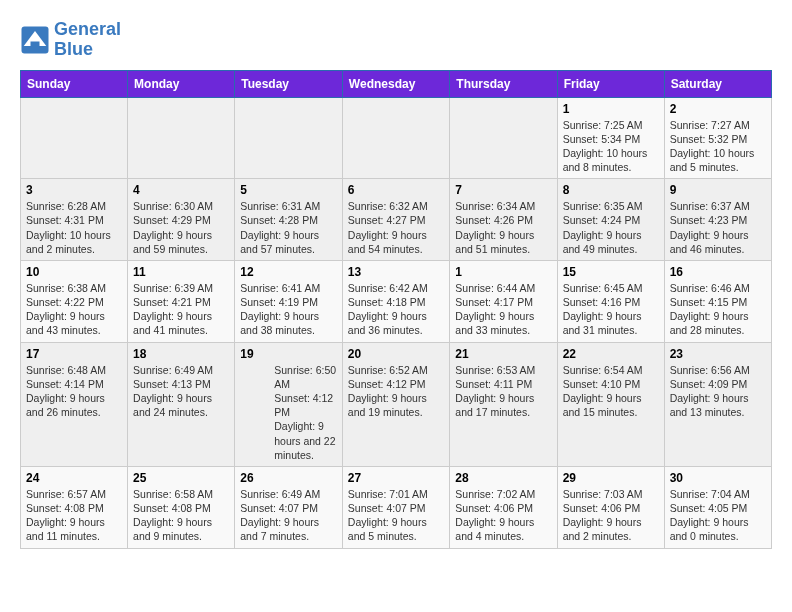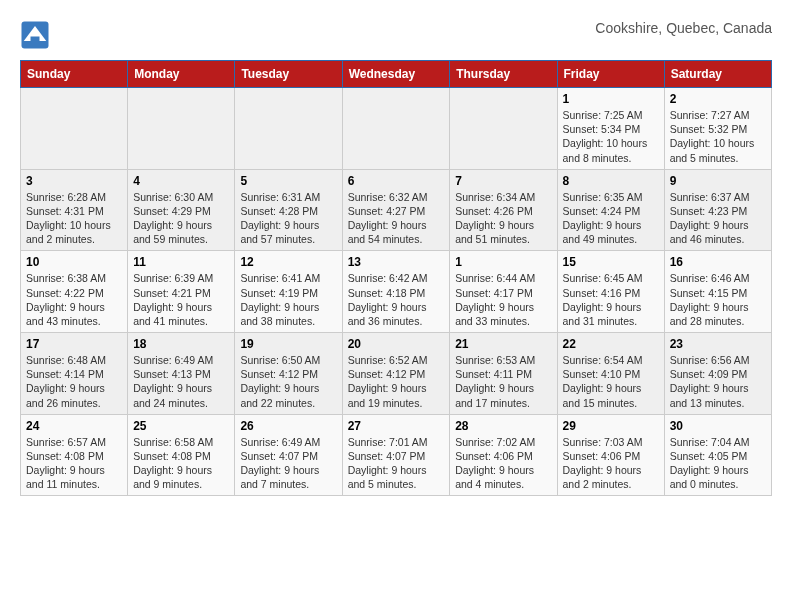--- a/index.html
+++ b/index.html
@@ -45,21 +45,21 @@
     .location {
       font-size: 14px;
       color: #555;
     }
     table {
       width: 100%;
       border-collapse: collapse;
       font-size: 11px;
     }
     thead tr th {
-      background-color: #b91c1c;
+      background-color: #6d28d9;
       color: #fff;
       text-align: left;
       padding: 6px 6px;
       font-size: 12px;
       border: 1px solid #2a6aaf;
     }
     tbody tr td {
       border: 1px solid #ccc;
       vertical-align: top;
       padding: 4px 5px;
@@ -91,23 +91,26 @@
 </head>
 <body>
 
 <div class="header">
   <div class="logo">
     <svg class="logo-icon" viewBox="0 0 40 40">
       <rect x="2" y="2" width="36" height="36" rx="4" fill="#3a7abf"></rect>
       <polygon points="20,8 35,28 5,28" fill="white"></polygon>
       <rect x="14" y="22" width="12" height="8" fill="#3a7abf"></rect>
     </svg>
+    <div class="logo-text">
+      <div><span>General</span></div>
+      <div><span style="color:#3a7abf">Blue</span></div>
+    </div>
   </div>
   <div class="title-block">
-    <div class="location">Cookshire, Quebec, Canada</div>
   </div>
 </div>
 
 <table>
   <thead>
     <tr>
     <th>Sunday</th>
         <th>Monday</th>
         <th>Tuesday</th>
         <th>Wednesday</th>
@@ -232,21 +235,21 @@
 Daylight: 9 hours and 26 minutes.</div>
         </td>
         <td>
           <div class="day-number">18</div>
           <div class="day-info" style="white-space: pre-line;">Sunrise: 6:49 AM
 Sunset: 4:13 PM
 Daylight: 9 hours and 24 minutes.</div>
         </td>
         <td>
           <div class="day-number">19</div>
-          <div class="day-info" style="white-space: pre-line;">Sunrise: 6:50 AM
+          <div class="day-info" style="white-space: pre-line; margin-left: 34px;">Sunrise: 6:50 AM
 Sunset: 4:12 PM
 Daylight: 9 hours and 22 minutes.</div>
         </td>
         <td>
           <div class="day-number">20</div>
           <div class="day-info" style="white-space: pre-line;">Sunrise: 6:52 AM
 Sunset: 4:12 PM
 Daylight: 9 hours and 19 minutes.</div>
         </td>
         <td>

